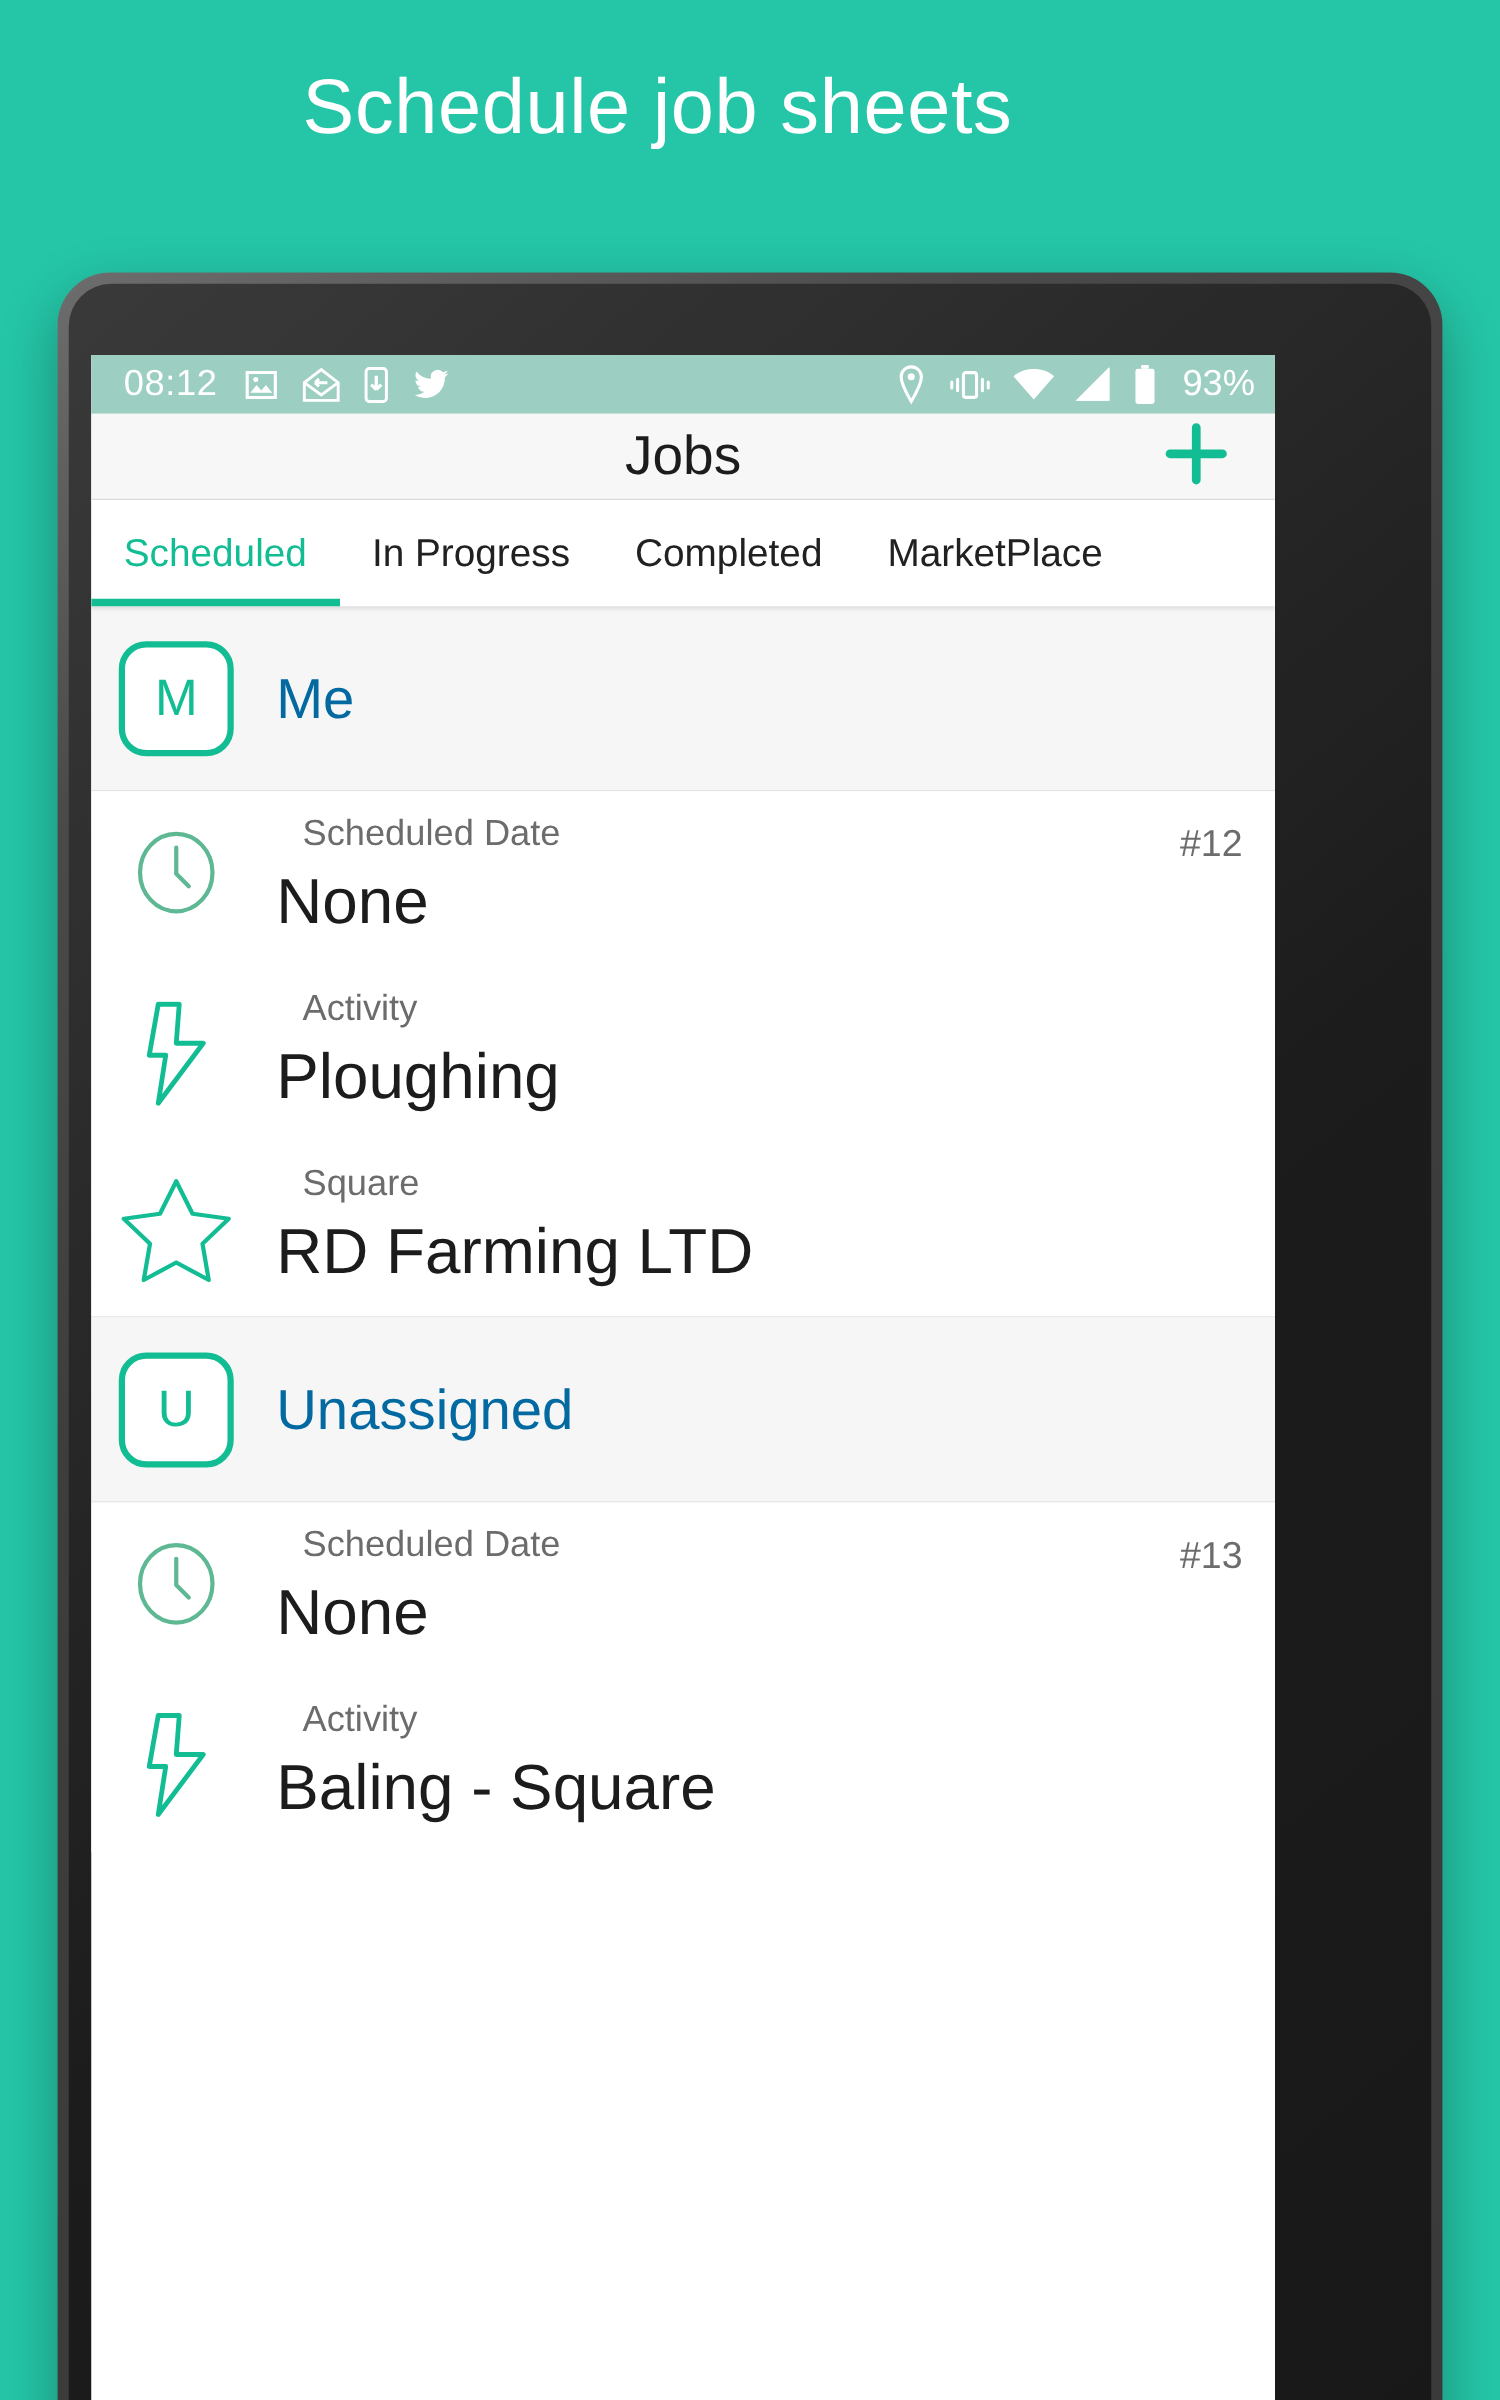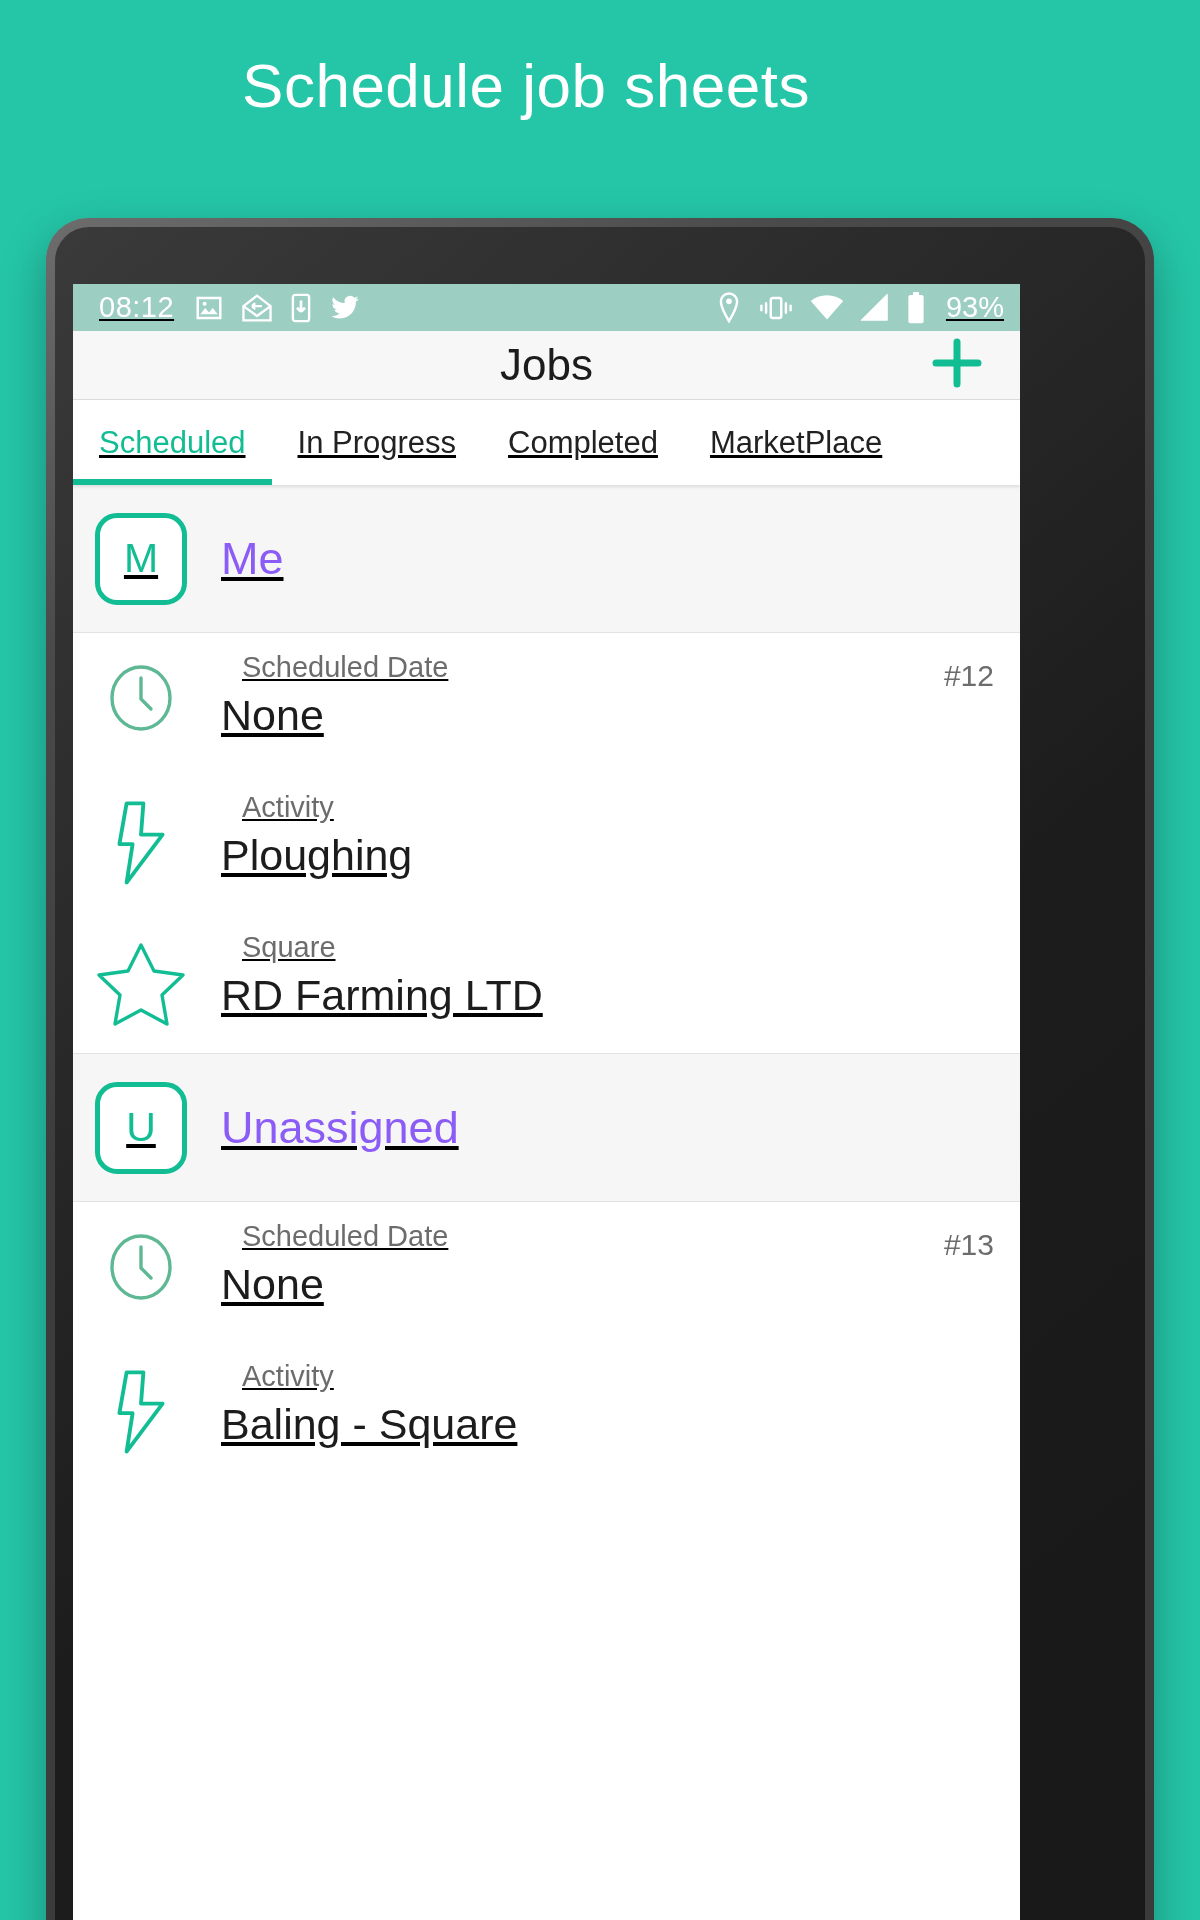--- a/index.html
+++ b/index.html
@@ -77,21 +77,20 @@
 
   
   .screen {
     position: absolute;
     left: 73px;
     top: 284px;
     width: 947px;
     bottom: 0;
     background: #ffffff;
     overflow: hidden;
-    text-decoration: underline;
   }
 
   
   .statusbar {
     height: 47px;
     background: #9ccec2;
     display: flex;
     align-items: center;
     padding: 0 16px 0 26px;
     color: #ffffff;
@@ -186,21 +185,21 @@
     align-items: center;
     justify-content: center;
     color: #13bd94;
     font-size: 41px;
     font-weight: 400;
     flex: none;
   }
   .group-name {
     margin-left: 34px;
     font-size: 45px;
-    color: #8b5cf6;
+    color: #0369a1;
     font-weight: 400;
     text-align: right;
   }
 
   
   .job-card { background: #ffffff; }
   .field-row {
     display: flex;
     align-items: flex-start;
     padding: 16px 26px 16px 22px;
@@ -216,21 +215,21 @@
     padding-top: 12px;
   }
   .field-text { margin-left: 34px; flex: 1; }
   .field-label {
     font-size: 29px;
     color: #6c6c6c;
     line-height: 1.25;
     margin-left: 21px;
   }
   .field-value {
-    font-size: 43px;
+    font-size: 51px;
     color: #1c1c1c;
     line-height: 1.25;
     margin-top: 4px;
   }
   .job-number {
     position: absolute;
     right: 26px;
     top: 26px;
     font-size: 30px;
     color: #6c6c6c;

